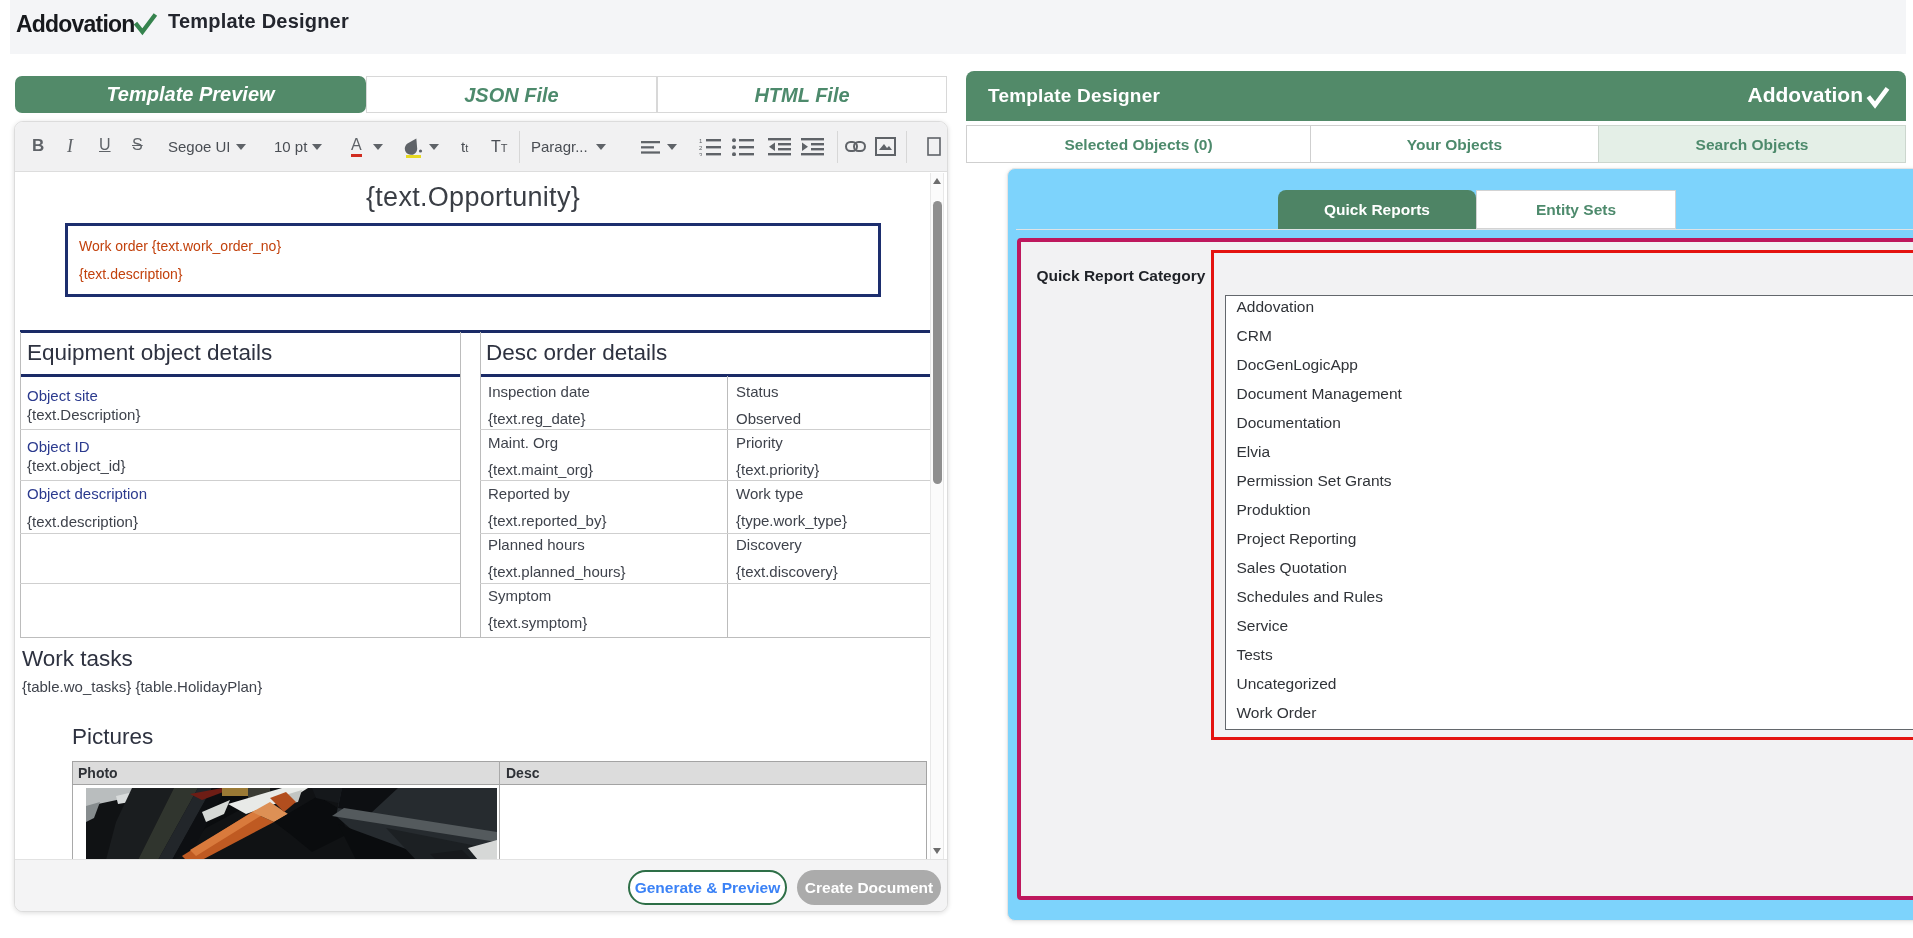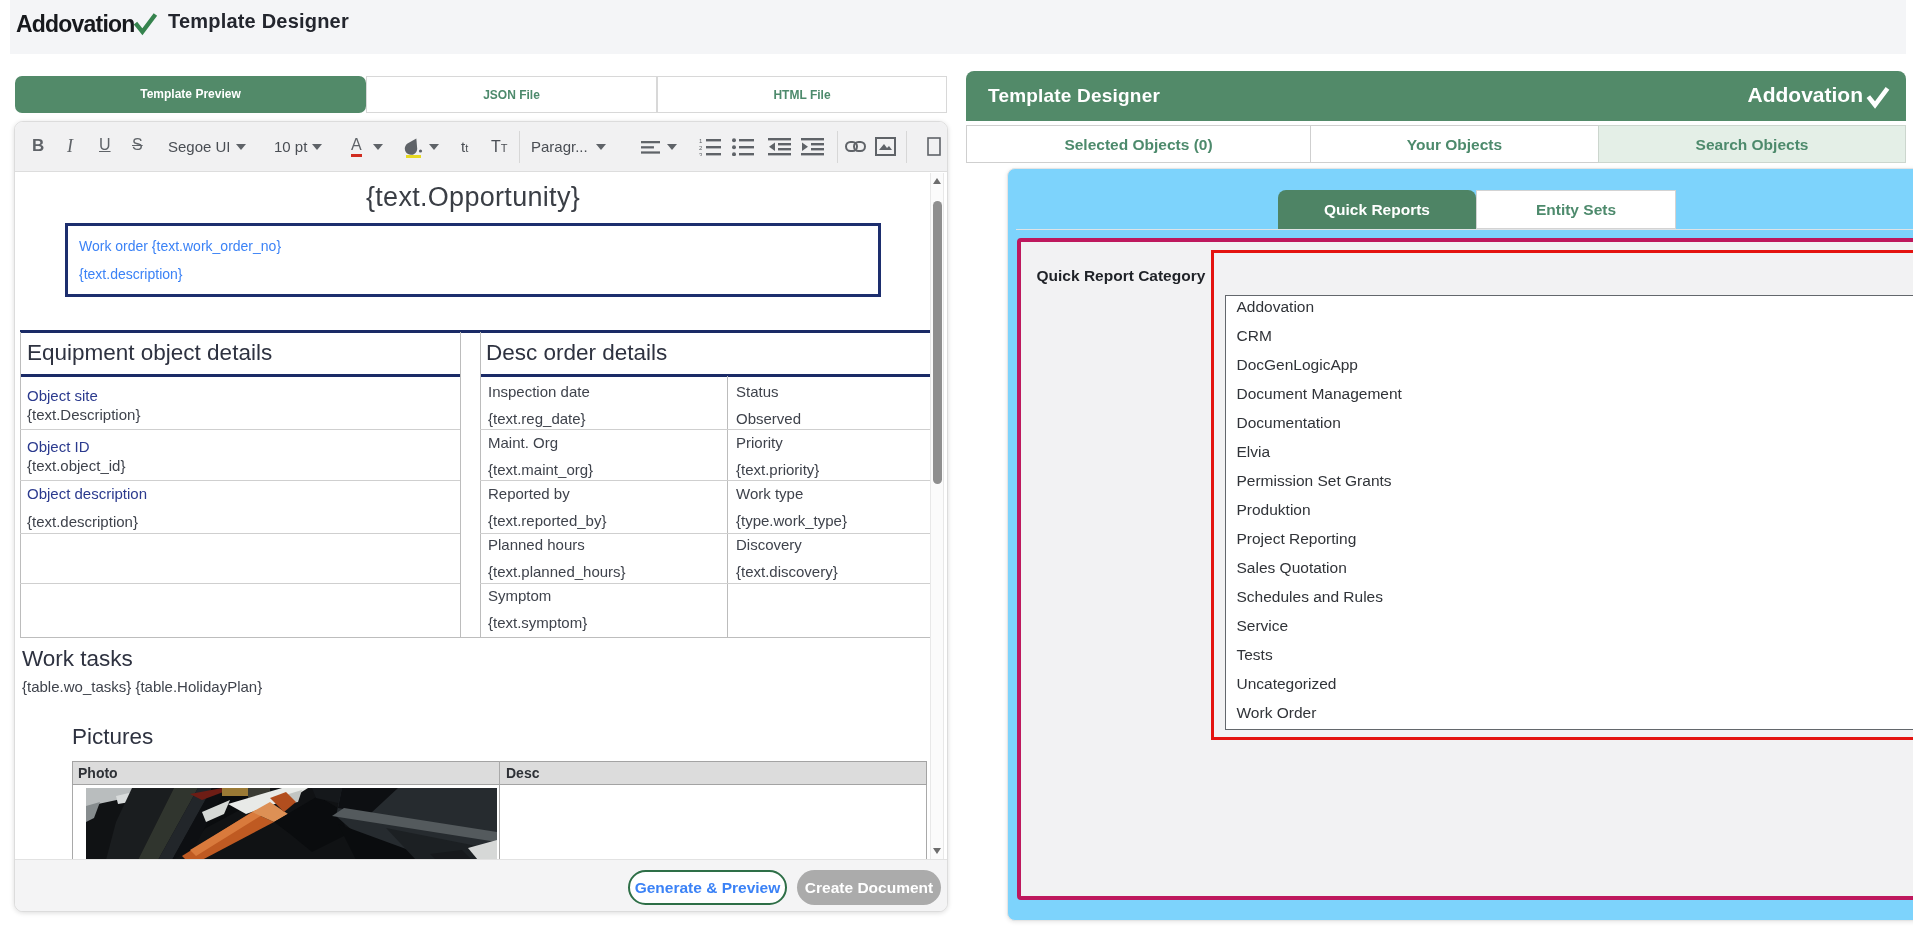--- a/index.html
+++ b/index.html
@@ -5,21 +5,21 @@
   * { margin:0; padding:0; box-sizing:border-box; }
   html,body { width:1913px; height:938px; background:#fff; font-family:"Liberation Sans", sans-serif; overflow:hidden; }
   .abs { position:absolute; }
 
   
   #topband { left:10px; top:0; width:1896px; height:54px; background:#f4f5f7; }
   #logo { left:16px; top:11px; font-size:23px; font-weight:800; color:#17191d; letter-spacing:-0.8px; }
   #toptitle { left:168px; top:10px; font-size:20px; font-weight:700; color:#23262e; letter-spacing:0.2px; }
 
   
-  .ltab { top:75.5px; height:37px; font-size:12px; font-weight:700; text-align:center; line-height:36px; }
+  .ltab { top:75.5px; height:37px; font-size:20px; font-weight:700; text-align:center; line-height:36px;font-style:italic; }
   #lt1 { left:15px; width:351px; background:#528a69; color:#fff; border-radius:7px; }
   #lt2 { left:366px; width:291px; background:#fff; border:1px solid #d8d8d8; color:#4d8a6c; }
   #lt3 { left:657px; width:290px; background:#fff; border:1px solid #d8d8d8; color:#4d8a6c; }
 
   
   #card { left:14px; top:121px; width:934px; height:791px; background:#fff; border:1px solid #dcdcdc; border-radius:9px; box-shadow:0 1px 5px rgba(0,0,0,.14); }
   #toolbar { left:0; top:0; width:932px; height:50px; background:#f1f1f2; border-bottom:1px solid #dddddd; border-radius:8px 8px 0 0; color:#555a60; }
   #content { left:0; top:51px; width:932px; height:686px; background:#fff; overflow:hidden; }
   #footer { left:0; top:737px; width:932px; height:52px; background:#f4f4f5; border-top:1px solid #e2e2e2; border-radius:0 0 8px 8px; }
   #btn-gen { right:160px; top:10px; width:159px; height:35px; border:2px solid #2e6f47; border-radius:18px; background:#fff; color:#3b82f6; font-size:15.5px; font-weight:600; text-align:center; line-height:31px; }
@@ -27,21 +27,21 @@
   .tbt { position:absolute; top:14px; color:#5f6368; }
   .tbl { position:absolute; top:16px; color:#4a4e54; font-size:15px; }
   .caret { position:absolute; top:22px; width:0; height:0; border-left:5.5px solid transparent; border-right:5.5px solid transparent; border-top:6.5px solid #5f6368; }
   .tdiv { position:absolute; top:9px; width:1px; height:32px; background:#d7d7d7; }
 
   
   #doctitle { left:0; top:9px; width:916px; text-align:center; font-size:27px; color:#3a3e45; letter-spacing:0.3px; }
   #navybox { left:50px; top:50px; width:816px; height:74px; border:3px solid #1d2e6e; }
   #navybox .l1 { left:11px; top:12px; }
   #navybox .l2 { left:11px; top:40px; }
-  .doc14 { font-size:14px; color:#3b82f6; position:absolute; white-space:nowrap; }
+  .doc14 { font-size:14px; color:#c2410c; position:absolute; white-space:nowrap; }
   .doc15 { font-size:15px; color:#3f434c; position:absolute; white-space:nowrap; }
   .bluelbl { font-size:15px; color:#2b3a8e; position:absolute; white-space:nowrap; }
   .h22 { font-size:22.5px; color:#2e3240; position:absolute; white-space:nowrap; }
 
   #dtable { left:5px; top:157px; width:911px; height:308px; }
   .vline { position:absolute; width:1px; background:#bcbcbc; }
   .hline { position:absolute; height:1px; background:#cfcfcf; }
   .navyline { position:absolute; background:#1a2a66; }
 
   

